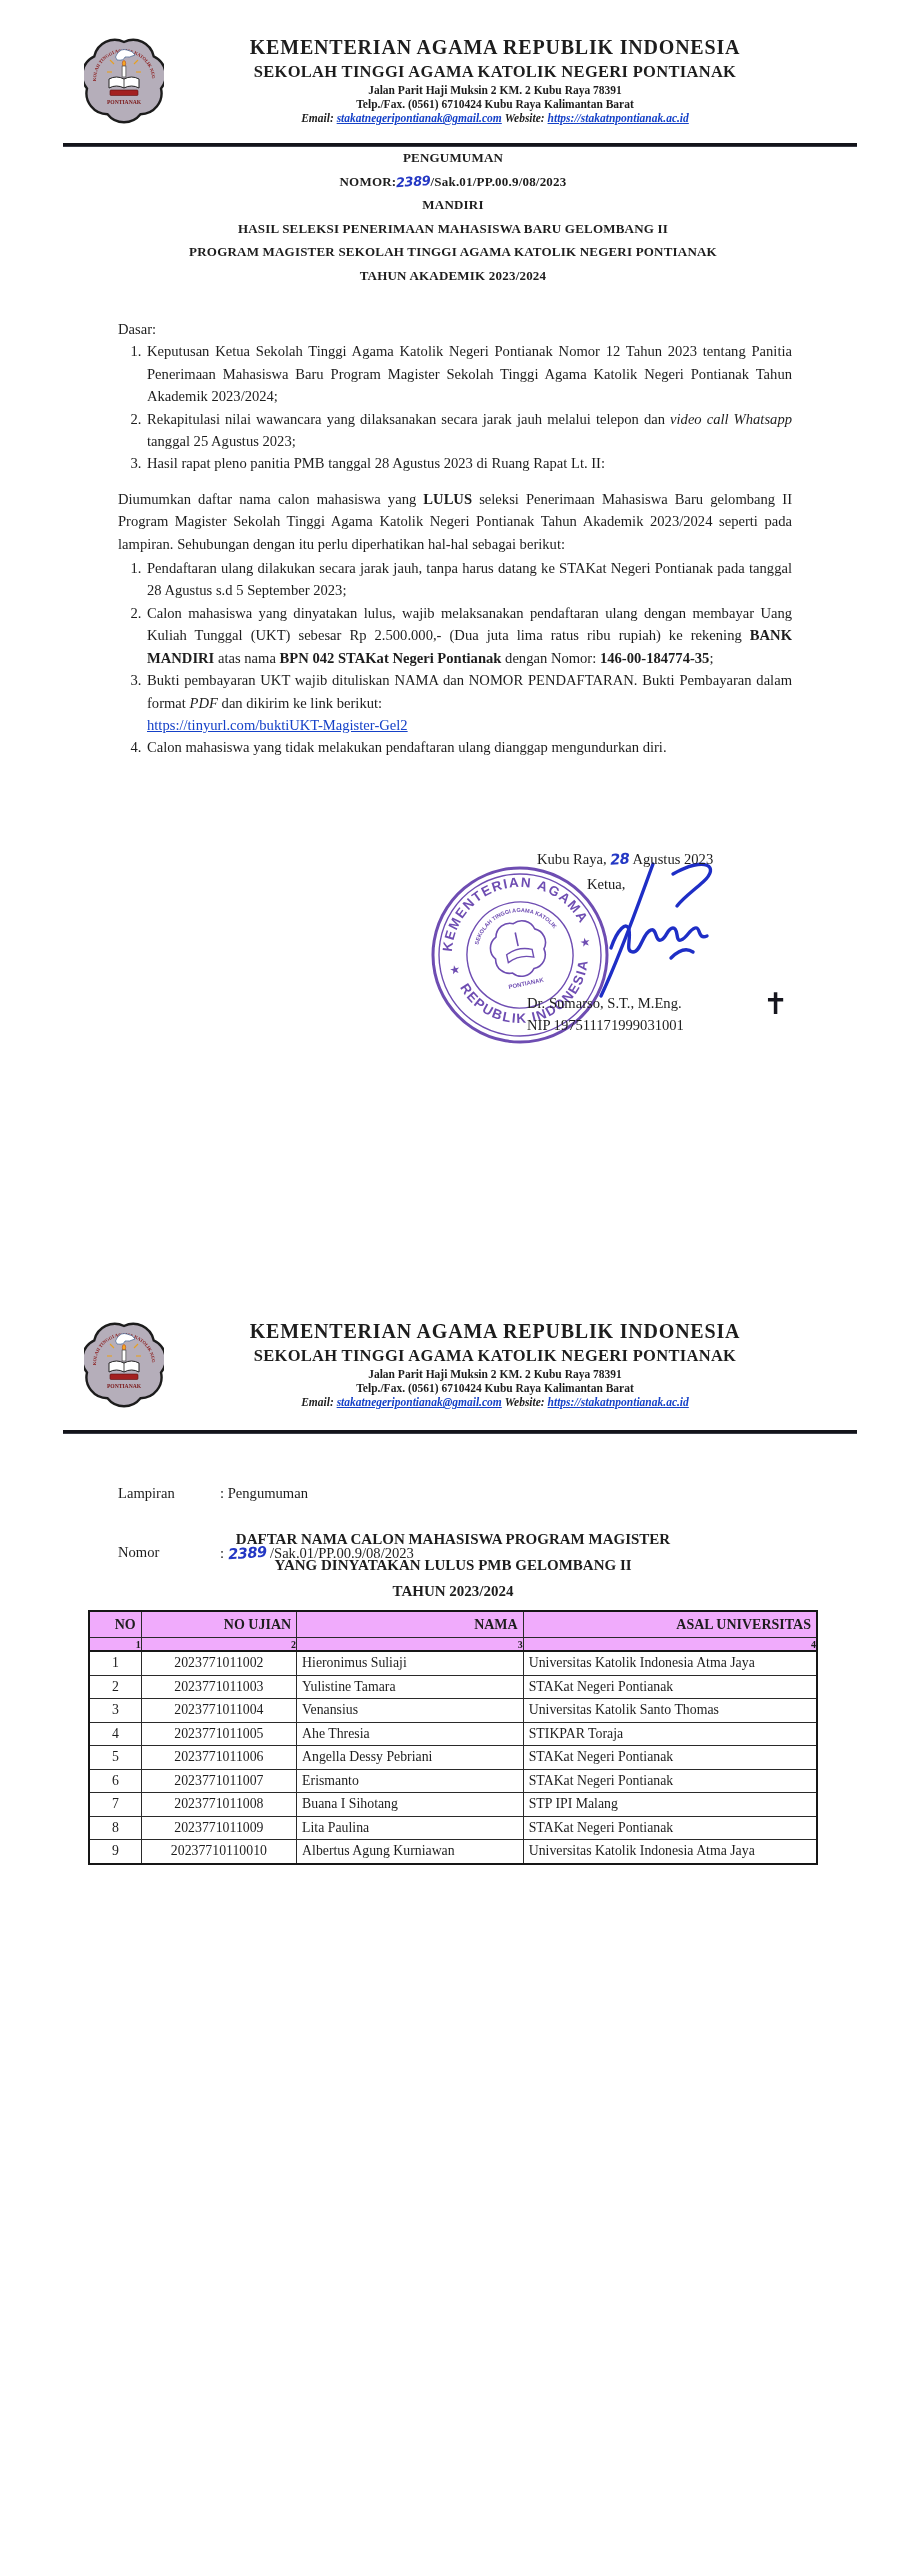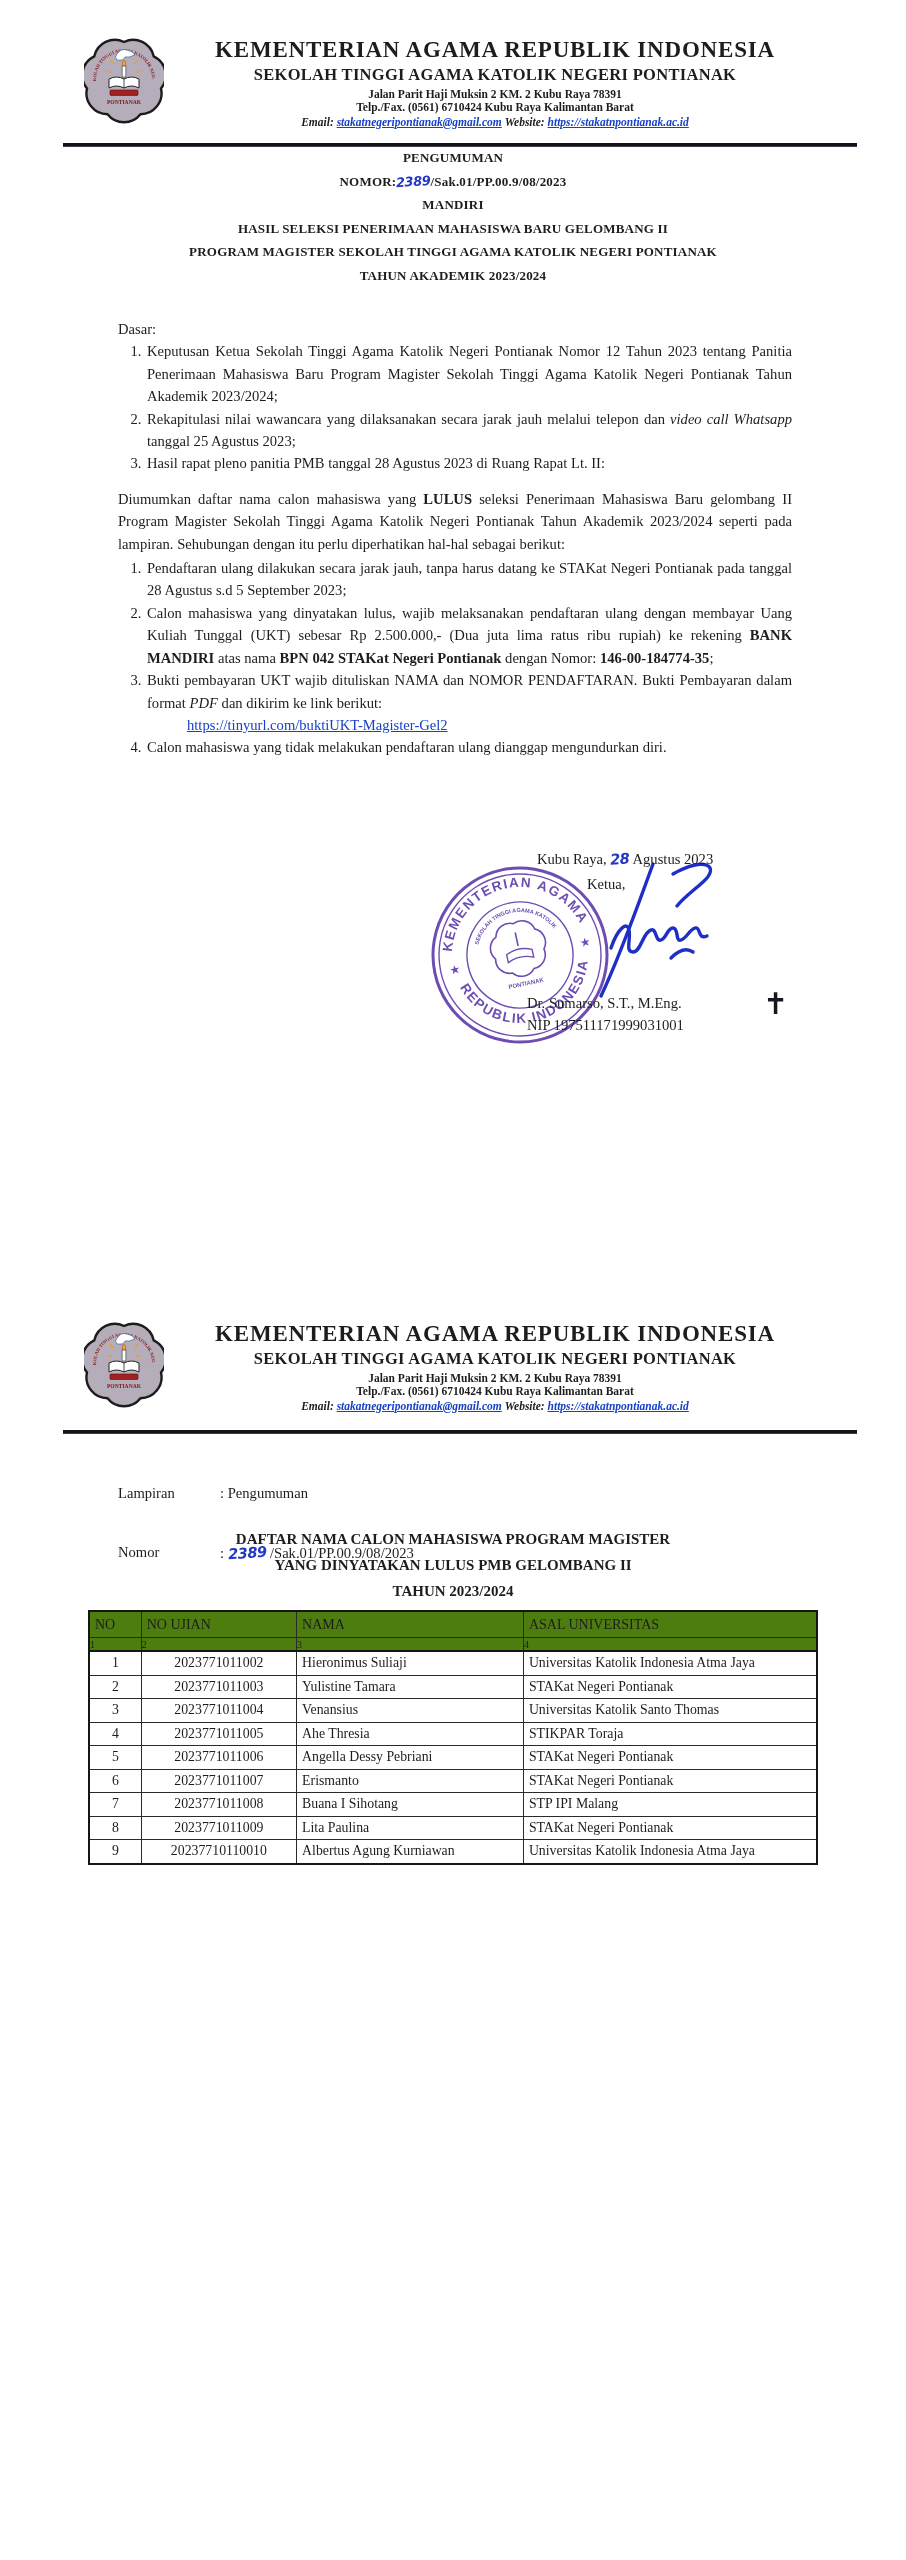--- a/index.html
+++ b/index.html
@@ -7,21 +7,21 @@
         font-family:"Liberation Serif","DejaVu Serif",serif;color:#1d1d1d;}
   .page{position:absolute;left:0;width:906px;}
   #page1{top:0;height:1280px;}
   #page2{top:1280px;height:1280px;}
 
   
   .lh-logo{position:absolute;left:84px;top:32px;width:80px;height:92px;}
   #page2 .lh-logo{top:36px;}
   .lh-text{position:absolute;left:150px;top:36px;width:690px;text-align:center;line-height:1.18;}
   #page2 .lh-text{top:40px;}
-  .lh-ministry{font-size:23px;font-weight:bold;letter-spacing:.8px;}
+  .lh-ministry{font-size:20px;font-weight:bold;letter-spacing:.8px;}
   .lh-inst{font-size:16.5px;font-weight:bold;letter-spacing:.3px;margin-top:2px;}
   .lh-addr{font-size:11.5px;font-weight:600;margin-top:3px;}
   .lh-tel{font-size:11.5px;font-weight:700;}
   .lh-contact{font-size:11.5px;font-weight:600;font-style:italic;margin-top:1px;}
   .lh-link{color:#1541c8;text-decoration:underline;font-style:italic;}
   .lh-rule{position:absolute;left:63px;top:143px;width:794px;height:0;
            border-top:3.5px solid #13141a;border-bottom:1px solid #3a3c46;}
   #page2 .lh-rule{top:150px;}
 
   
@@ -29,21 +29,21 @@
                font-size:13px;font-weight:bold;line-height:23.5px;letter-spacing:.2px;}
   .hand{font-family:"DejaVu Sans",sans-serif;font-style:italic;font-weight:bold;
         color:#2438c4;display:inline-block;transform:rotate(-4deg);letter-spacing:-.5px;}
 
   
   .body-text{position:absolute;left:118px;top:318px;width:674px;font-size:14.6px;
              line-height:22.4px;text-align:justify;}
   .body-text ol{margin:0;padding-left:27px;}
   .body-text li{text-align:justify;padding-left:2px;}
   .intro{margin:13px 0 2px 0;}
-  .doc-link{color:#1541c8;text-decoration:underline;margin-left:40px;}
+  .doc-link{color:#1541c8;text-decoration:underline;}
   .b{font-weight:bold;}
   .i{font-style:italic;text-align:right;}
 
   
   .sig{position:absolute;width:440px;height:250px;font-size:14.6px;}
   #sig1{left:395px;top:838px;}
   .sig-date{position:absolute;left:142px;top:12px;white-space:nowrap;}
   .sig-role{position:absolute;left:192px;top:38px;}
   .sig-name{position:absolute;left:132px;top:157px;white-space:nowrap;}
   .sig-nip{position:absolute;left:132px;top:179px;white-space:nowrap;}
@@ -57,21 +57,21 @@
   .attach{position:absolute;left:118px;top:166px;width:500px;font-size:14.6px;line-height:23px;}
   .attach-row{display:flex;margin-top:36px;}
   .attach-label{width:102px;}
   .table-title{position:absolute;left:103px;top:246px;width:700px;text-align:center;
                font-size:15px;font-weight:bold;line-height:26px;}
 
   
   .lulus-table{position:absolute;left:88px;top:330px;width:730px;border-collapse:collapse;
                font-size:13.8px;}
   .lulus-table th,.lulus-table td{border:1px solid #2a2a2a;padding:1px 5px;}
-  .lulus-table thead th{background:#4d7c0f;font-weight:normal;text-align:left;font-size:14px;height:23px;}
+  .lulus-table thead th{background:#f0abfc;font-weight:bold;text-align:right;font-size:14px;height:23px;}
   .lulus-table thead tr.colnum th{font-size:10px;height:12px;padding:0;border-bottom:2.5px solid #161616;}
   .lulus-table{border:2px solid #161616;}
   .lulus-table td{height:20.5px;}
   .c-no,.c-ujian{text-align:center;}
   .c-nama,.c-univ{text-align:left;padding-left:7px;}
 </style>
 </head>
 <body>
 
 <div class="scan">

